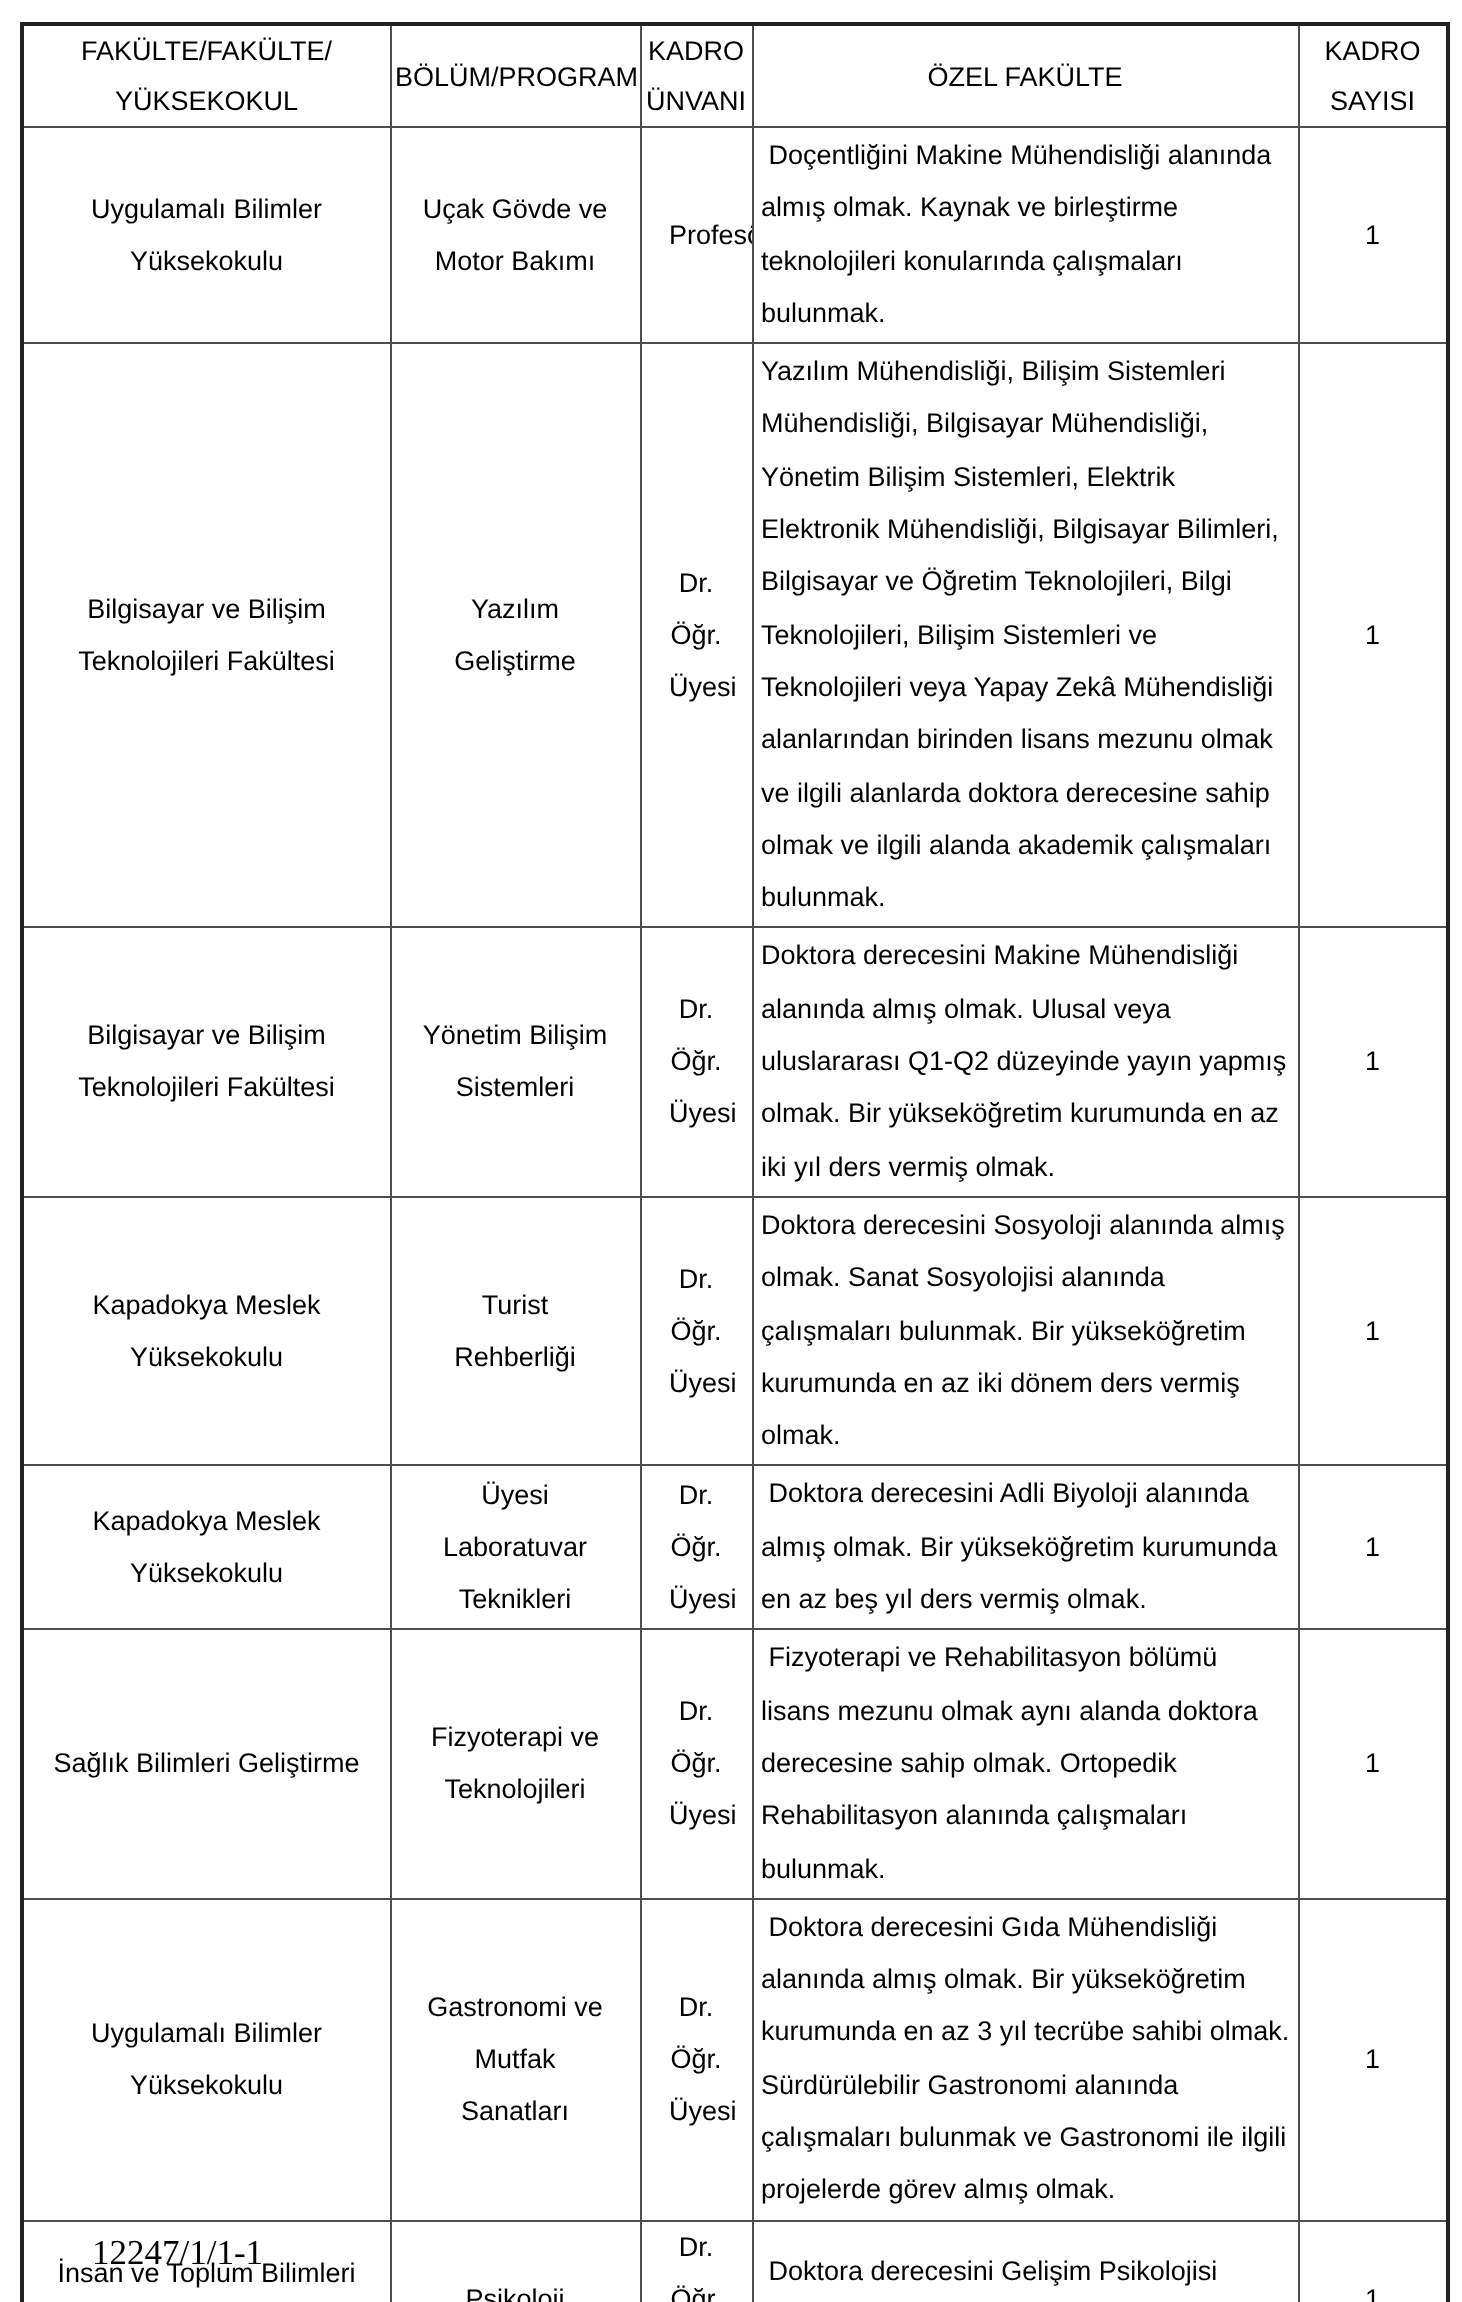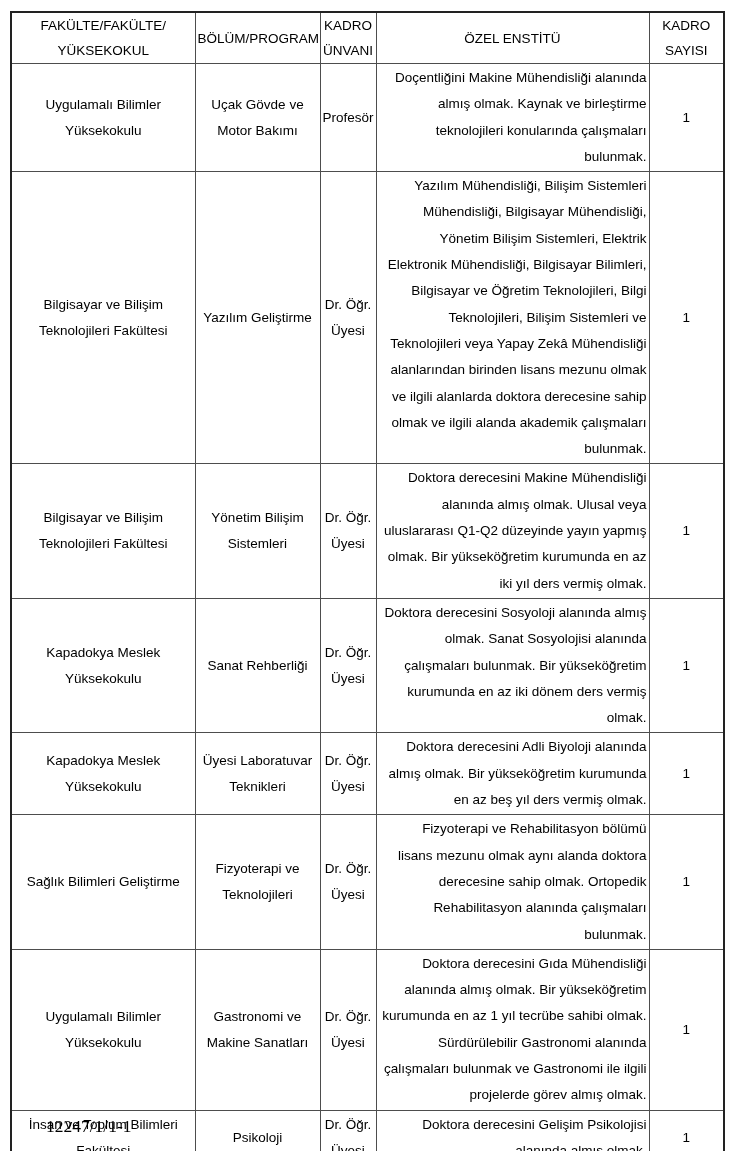--- a/index.html
+++ b/index.html
@@ -35,24 +35,24 @@
   table.positions th {
     height: 50px;
     line-height: 25px;
     text-align: center;
     white-space: pre-line;
     padding: 0 2px;
   }
   td.c-center {
     text-align: center;
     line-height: 26px;
-    padding: 0 2px;
+    padding: 0 14px;
   }
   td.c-sartlar {
-    text-align: right;
+    text-align: left;
     line-height: 26.3px;
     padding: 1px 2px 1px 4px;
     white-space: pre-wrap;
   }
   tr.r-profesor   { height: 105px; }
   tr.r-yazilim    { height: 265px; }
   tr.r-ybs        { height: 131px; }
   tr.r-turist     { height: 131px; }
   tr.r-tibbi      { height: 78px;  }
   tr.r-fizyo      { height: 132px; }
@@ -81,21 +81,21 @@
     <col style="width:273px">
     <col style="width:75px">
   </colgroup>
   <thead>
     <tr>
       <th>FAKÜLTE/FAKÜLTE/
 YÜKSEKOKUL</th>
       <th>BÖLÜM/PROGRAM</th>
       <th>KADRO
 ÜNVANI</th>
-      <th>ÖZEL ENSTİTÜ</th>
+      <th>ÖZEL FAKÜLTE</th>
       <th>KADRO
 SAYISI</th>
     </tr>
   </thead>
   <tbody>
     <tr class="r-profesor">
       <td class="c-center">Uygulamalı Bilimler Yüksekokulu</td>
       <td class="c-center">Uçak Gövde ve Motor Bakımı</td>
       <td class="c-center">Profesör</td>
       <td class="c-sartlar"> Doçentliğini Makine Mühendisliği alanında almış olmak. Kaynak ve birleştirme teknolojileri konularında çalışmaları bulunmak.</td>
@@ -110,44 +110,44 @@
     </tr>
     <tr class="r-ybs">
       <td class="c-center">Bilgisayar ve Bilişim Teknolojileri Fakültesi</td>
       <td class="c-center">Yönetim Bilişim Sistemleri</td>
       <td class="c-center">Dr. Öğr. Üyesi</td>
       <td class="c-sartlar">Doktora derecesini Makine Mühendisliği alanında almış olmak. Ulusal veya uluslararası Q1-Q2 düzeyinde yayın yapmış olmak. Bir yükseköğretim kurumunda en az iki yıl ders vermiş olmak.</td>
       <td class="c-center">1</td>
     </tr>
     <tr class="r-turist">
       <td class="c-center">Kapadokya Meslek Yüksekokulu</td>
-      <td class="c-center">Sanat Rehberliği</td>
+      <td class="c-center">Turist Rehberliği</td>
       <td class="c-center">Dr. Öğr. Üyesi</td>
       <td class="c-sartlar">Doktora derecesini Sosyoloji alanında almış olmak. Sanat Sosyolojisi alanında çalışmaları bulunmak. Bir yükseköğretim kurumunda en az iki dönem ders vermiş olmak.</td>
       <td class="c-center">1</td>
     </tr>
     <tr class="r-tibbi">
       <td class="c-center">Kapadokya Meslek Yüksekokulu</td>
       <td class="c-center">Üyesi Laboratuvar Teknikleri</td>
       <td class="c-center">Dr. Öğr. Üyesi</td>
       <td class="c-sartlar"> Doktora derecesini Adli Biyoloji alanında almış olmak. Bir yükseköğretim kurumunda en az beş yıl ders vermiş olmak.</td>
       <td class="c-center">1</td>
     </tr>
     <tr class="r-fizyo">
       <td class="c-center">Sağlık Bilimleri Geliştirme</td>
       <td class="c-center">Fizyoterapi ve Teknolojileri</td>
       <td class="c-center">Dr. Öğr. Üyesi</td>
       <td class="c-sartlar"> Fizyoterapi ve Rehabilitasyon bölümü lisans mezunu olmak aynı alanda doktora derecesine sahip olmak. Ortopedik Rehabilitasyon alanında çalışmaları bulunmak.</td>
       <td class="c-center">1</td>
     </tr>
     <tr class="r-gastro">
       <td class="c-center">Uygulamalı Bilimler Yüksekokulu</td>
-      <td class="c-center">Gastronomi ve Makine Sanatları</td>
+      <td class="c-center">Gastronomi ve Mutfak Sanatları</td>
       <td class="c-center">Dr. Öğr. Üyesi</td>
-      <td class="c-sartlar"> Doktora derecesini Gıda Mühendisliği alanında almış olmak. Bir yükseköğretim kurumunda en az 1 yıl tecrübe sahibi olmak. Sürdürülebilir Gastronomi alanında çalışmaları bulunmak ve Gastronomi ile ilgili projelerde görev almış olmak.</td>
+      <td class="c-sartlar"> Doktora derecesini Gıda Mühendisliği alanında almış olmak. Bir yükseköğretim kurumunda en az 3 yıl tecrübe sahibi olmak. Sürdürülebilir Gastronomi alanında çalışmaları bulunmak ve Gastronomi ile ilgili projelerde görev almış olmak.</td>
       <td class="c-center">1</td>
     </tr>
     <tr class="r-psikoloji">
       <td class="c-center">İnsan ve Toplum Bilimleri Fakültesi</td>
       <td class="c-center">Psikoloji</td>
       <td class="c-center">Dr. Öğr. Üyesi</td>
       <td class="c-sartlar"> Doktora derecesini Gelişim Psikolojisi alanında almış olmak.</td>
       <td class="c-center">1</td>
     </tr>
   </tbody>

